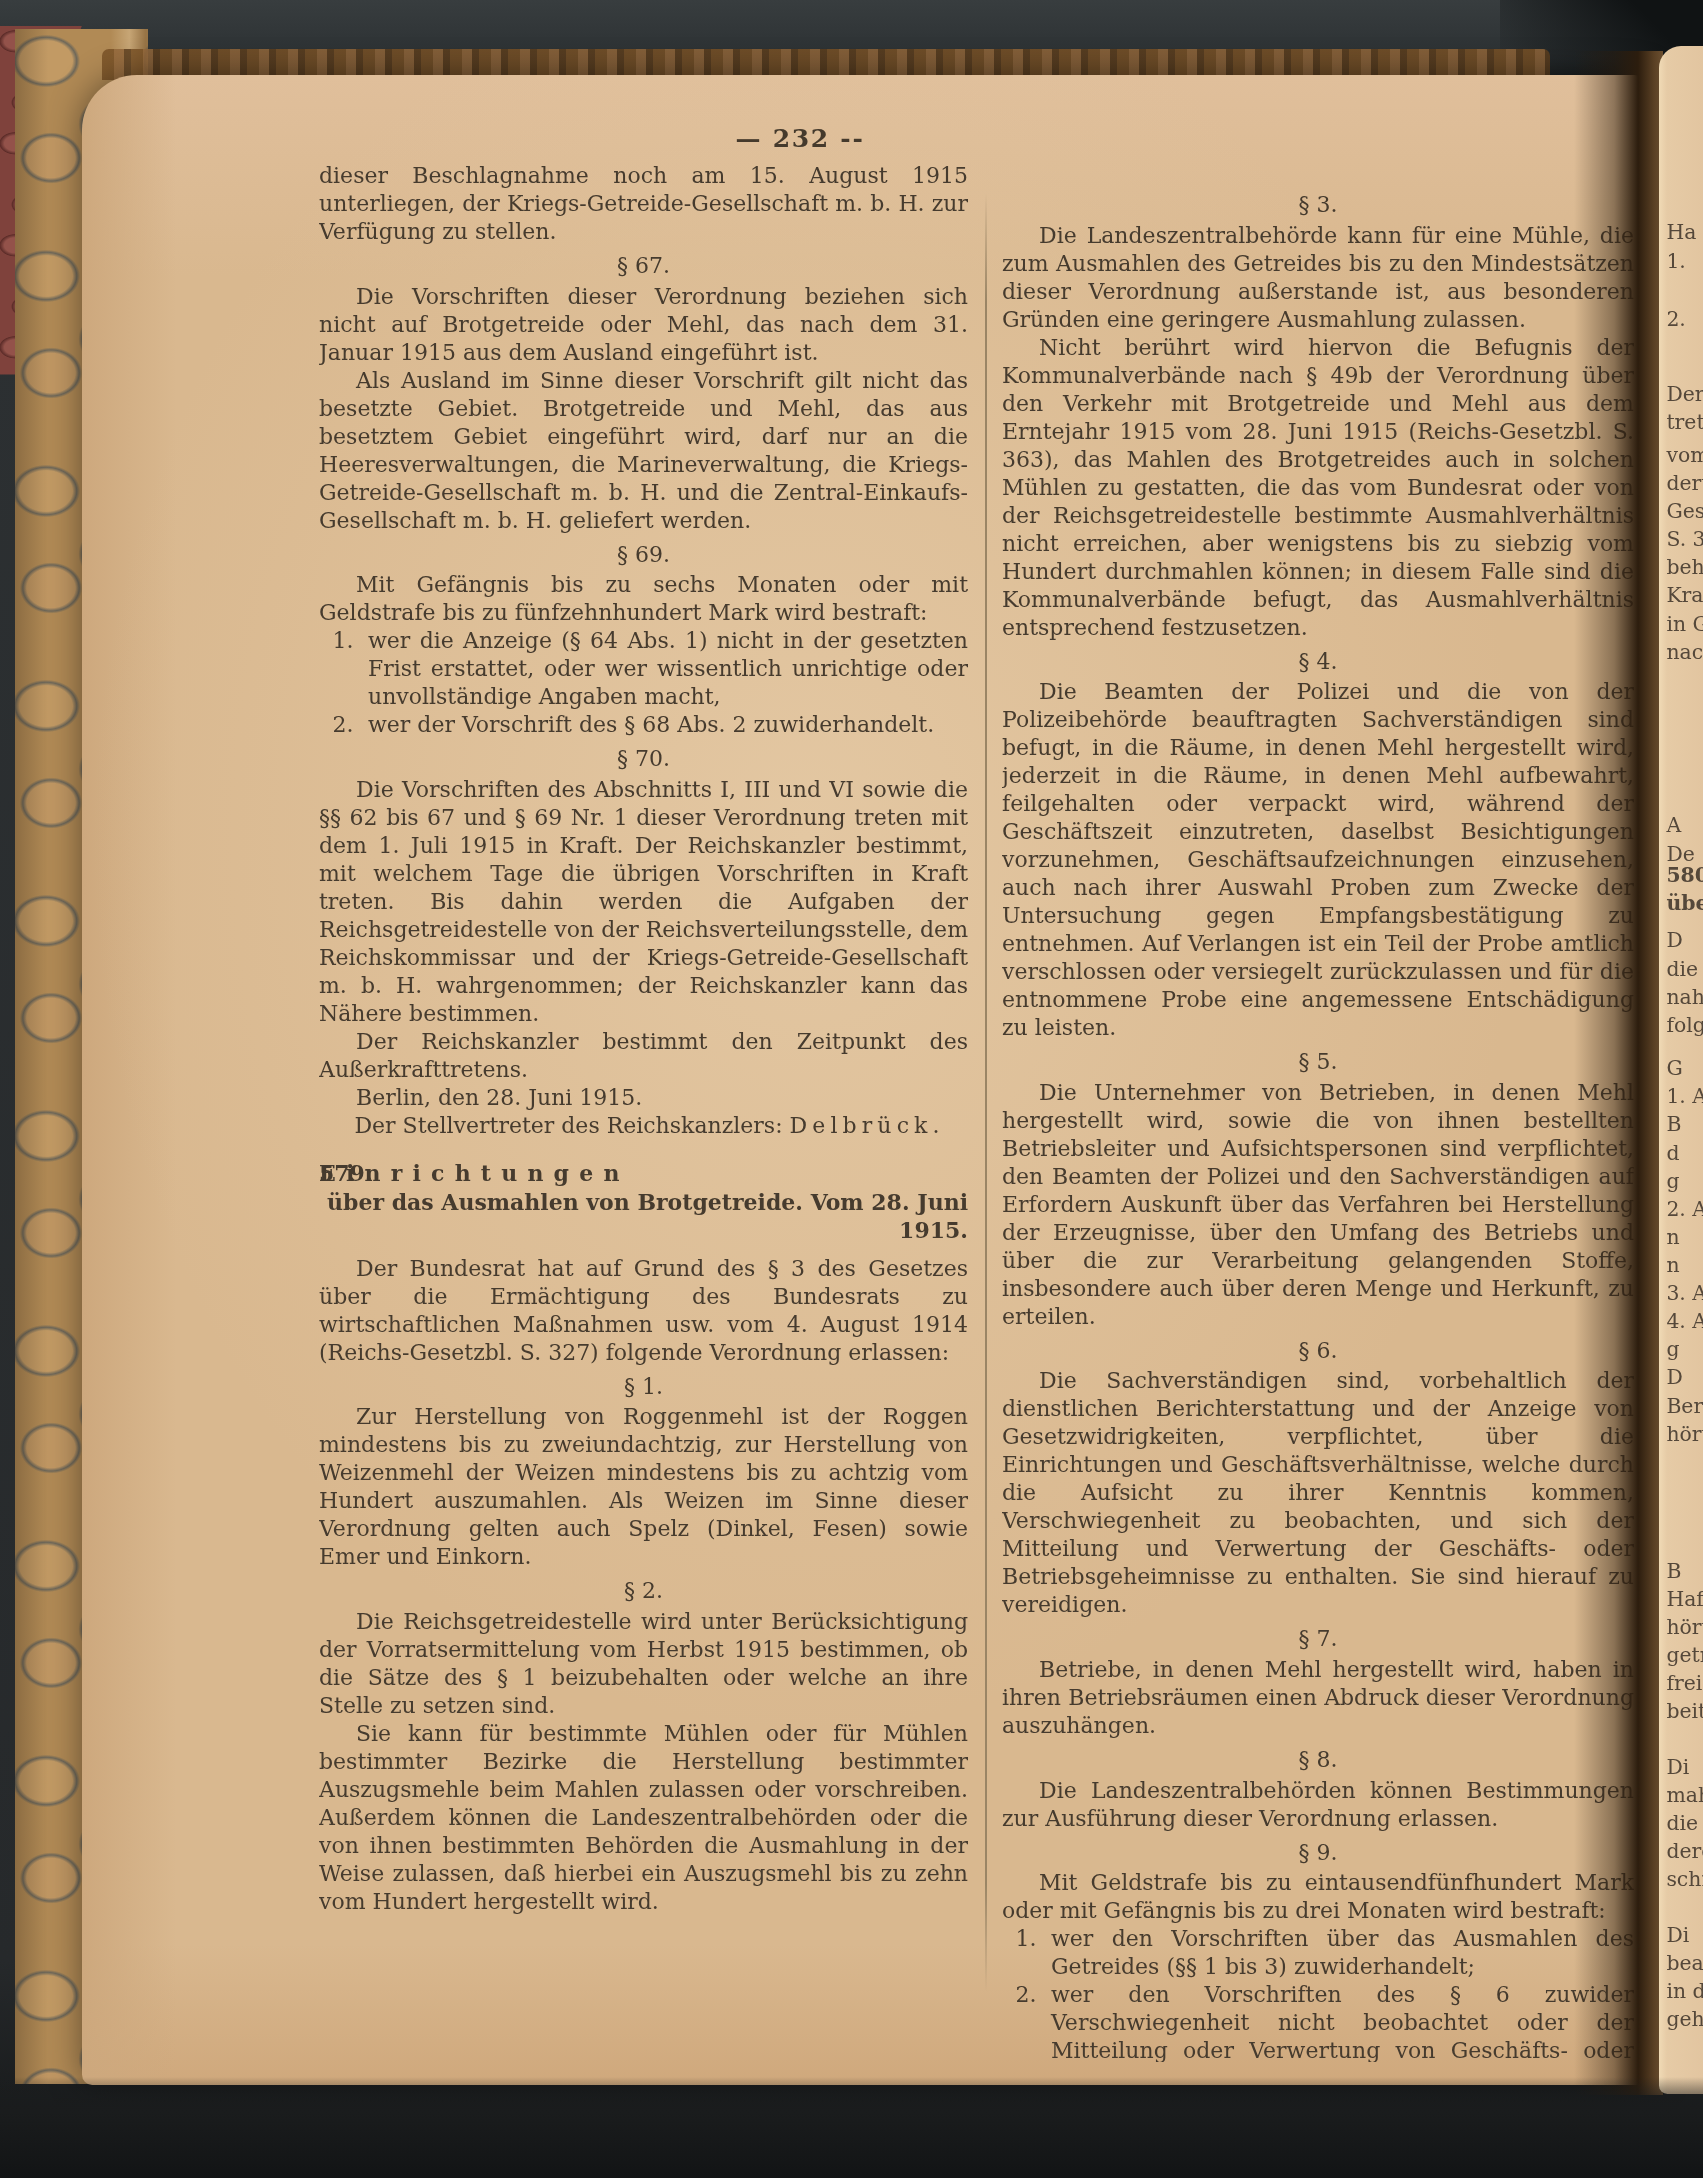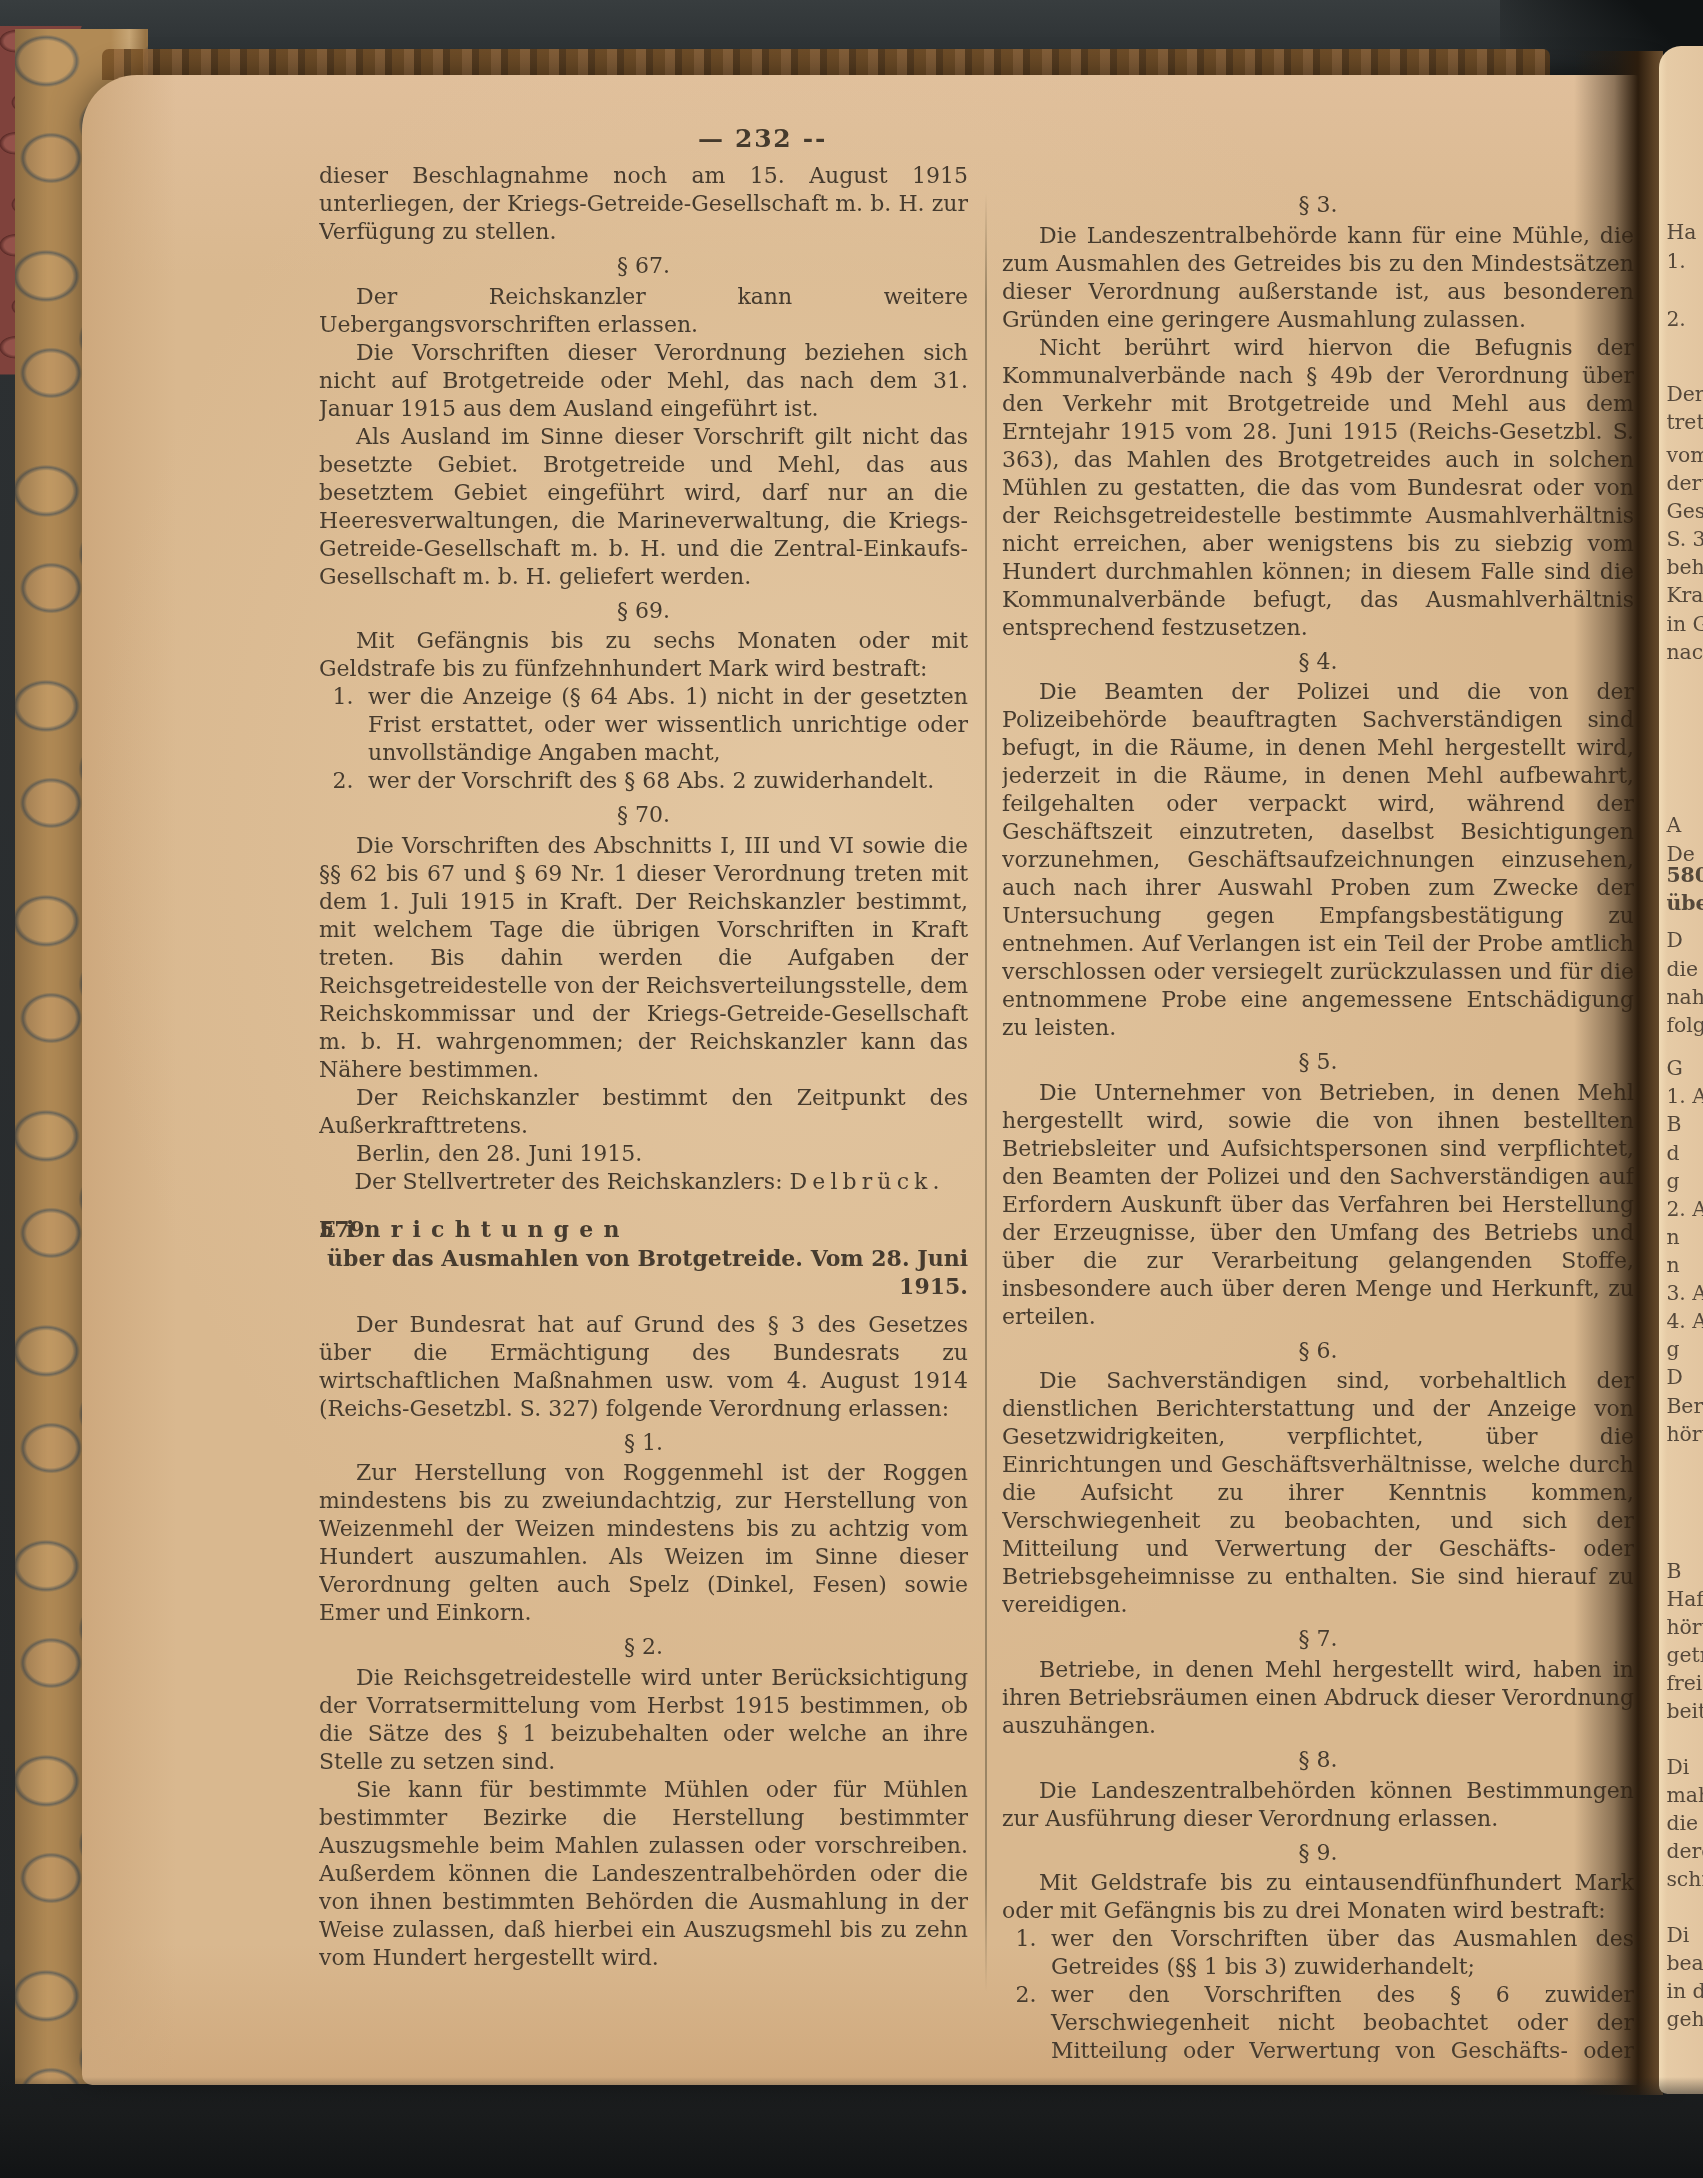--- a/index.html
+++ b/index.html
@@ -50,21 +50,21 @@
      background:linear-gradient(90deg,rgba(44,29,14,0) 0%,rgba(44,29,14,.45) 45%,#2c1d0e 72%,#5a4024 90%,#6b4f30 100%);}
   
   .next-page{position:absolute;left:1659px;top:46px;width:44px;height:2048px;
      background:linear-gradient(90deg,#f0dab5 0%,#e6cba6 18%,#e2c5a0 100%);
      border-radius:22px 0 0 8.5px;}
   .next-frags{position:absolute;left:1663px;top:0;width:41px;height:2179px;overflow:hidden;
      color:#55483a;font-size:20.4px;}
   .frag{position:absolute;left:3.4px;white-space:nowrap;}
   .frag.b{font-weight:bold;}
   
-  .pagenum{position:absolute;left:698px;top:124px;width:204px;
+  .pagenum{position:absolute;left:698px;top:124px;width:204px;text-align:center;
      color:#453a2c;font-size:25px;font-weight:bold;letter-spacing:1.7px;}
   .col{position:absolute;top:162px;color:#463b2e;font-size:22px;line-height:28px;overflow:hidden;}
   .col-left{left:319px;width:649px;height:1900px;}
   .col-right{left:1002px;width:632px;height:1900px;}
   .col-right .sec-head:first-child{margin-top:29px;}
   .divider{position:absolute;left:985px;top:193px;width:1.7px;height:1799px;
      background:linear-gradient(180deg,rgba(140,120,90,0),#9a8565 6%,#9a8565 94%,rgba(140,120,90,0));}
   .sec-head{text-align:center;margin:6px 0 2.6px;}
   .para{margin:0;text-indent:37px;text-align:justify;}
   .para.noindent{text-indent:0;}
@@ -95,21 +95,20 @@
     <span>—</span>
     <span>232</span>
     <span>--</span>
   </div>
 
   <div class="divider"></div>
 
   <div class="col col-left">
       <p class="para noindent">dieser Beschlagnahme noch am 15. August 1915 unterliegen, der Kriegs-Getreide-Gesellschaft m. b. H. zur Verfügung zu stellen.</p>
       <div class="sec-head">§ 67.</div>
-      <p class="para">Der Reichskanzler kann weitere Uebergangsvorschriften erlassen.</p>
       <p class="para">Die Vorschriften dieser Verordnung beziehen sich nicht auf Brotgetreide oder Mehl, das nach dem 31. Januar 1915 aus dem Ausland eingeführt ist.</p>
       <p class="para">Als Ausland im Sinne dieser Vorschrift gilt nicht das besetzte Gebiet. Brotgetreide und Mehl, das aus besetztem Gebiet eingeführt wird, darf nur an die Heeresverwaltungen, die Marineverwaltung, die Kriegs-Getreide-Gesellschaft m. b. H. und die Zentral-Einkaufs-Gesellschaft m. b. H. geliefert werden.</p>
       <div class="sec-head">§ 69.</div>
       <p class="para">Mit Gefängnis bis zu sechs Monaten oder mit Geldstrafe bis zu fünfzehnhundert Mark wird bestraft:</p>
       <div class="list-item"><span class="li-num">1.</span><span>wer die Anzeige (§ 64 Abs. 1) nicht in der gesetzten Frist erstattet, oder wer wissentlich unrichtige oder unvollständige Angaben macht,</span></div>
       <div class="list-item"><span class="li-num">2.</span><span>wer der Vorschrift des § 68 Abs. 2 zuwiderhandelt.</span></div>
       <div class="sec-head">§ 70.</div>
       <p class="para">Die Vorschriften des Abschnitts I, III und VI sowie die §§ 62 bis 67 und § 69 Nr. 1 dieser Verordnung treten mit dem 1. Juli 1915 in Kraft. Der Reichskanzler bestimmt, mit welchem Tage die übrigen Vorschriften in Kraft treten. Bis dahin werden die Aufgaben der Reichsgetreidestelle von der Reichsverteilungsstelle, dem Reichskommissar und der Kriegs-Getreide-Gesellschaft m. b. H. wahrgenommen; der Reichskanzler kann das Nähere bestimmen.</p>
       <p class="para">Der Reichskanzler bestimmt den Zeitpunkt des Außerkrafttretens.</p>
       <p class="para place">Berlin, den 28. Juni 1915.</p>

